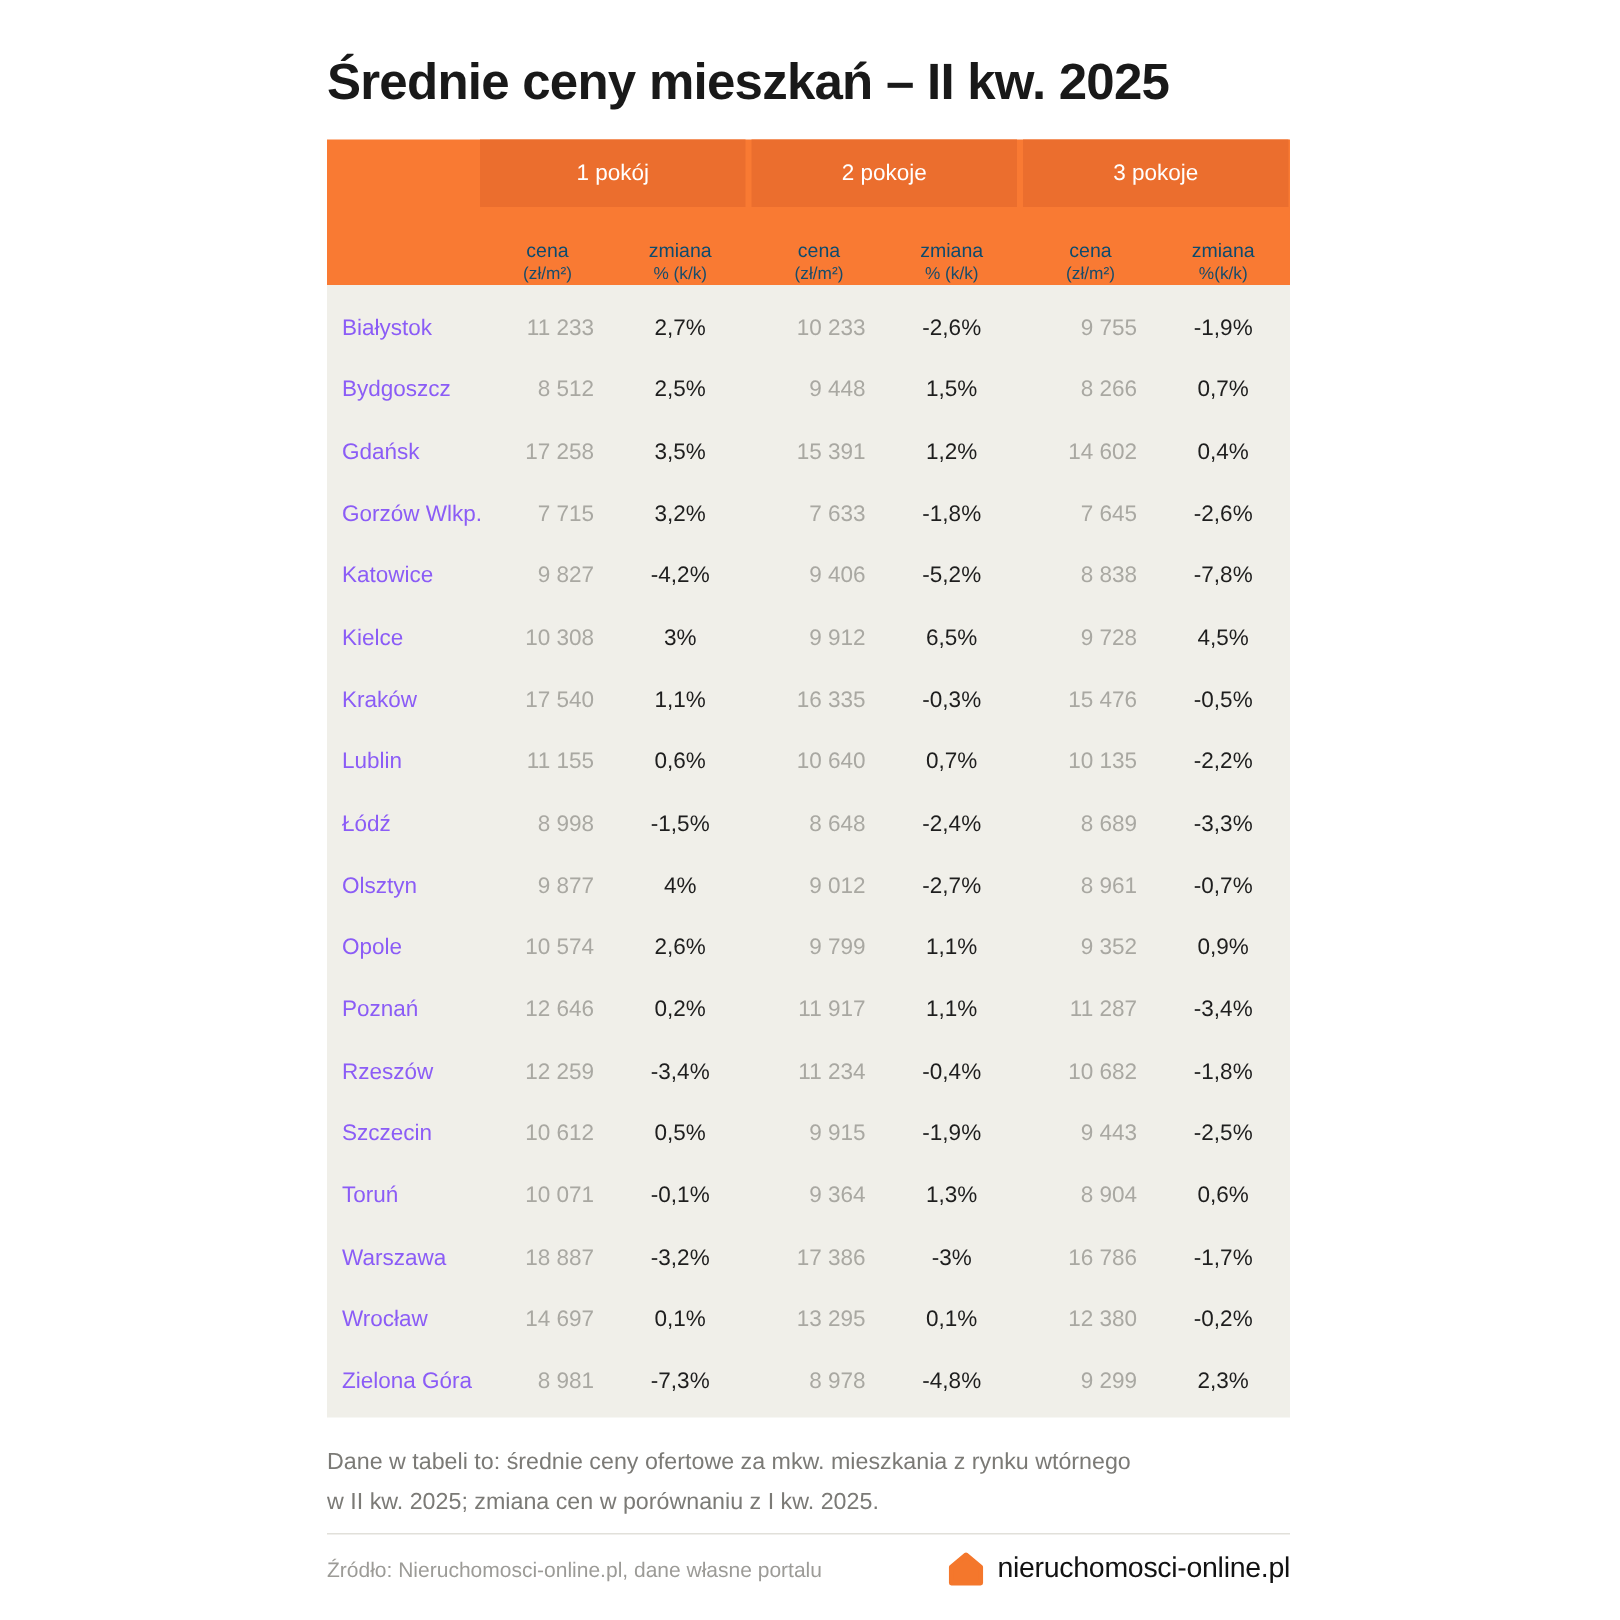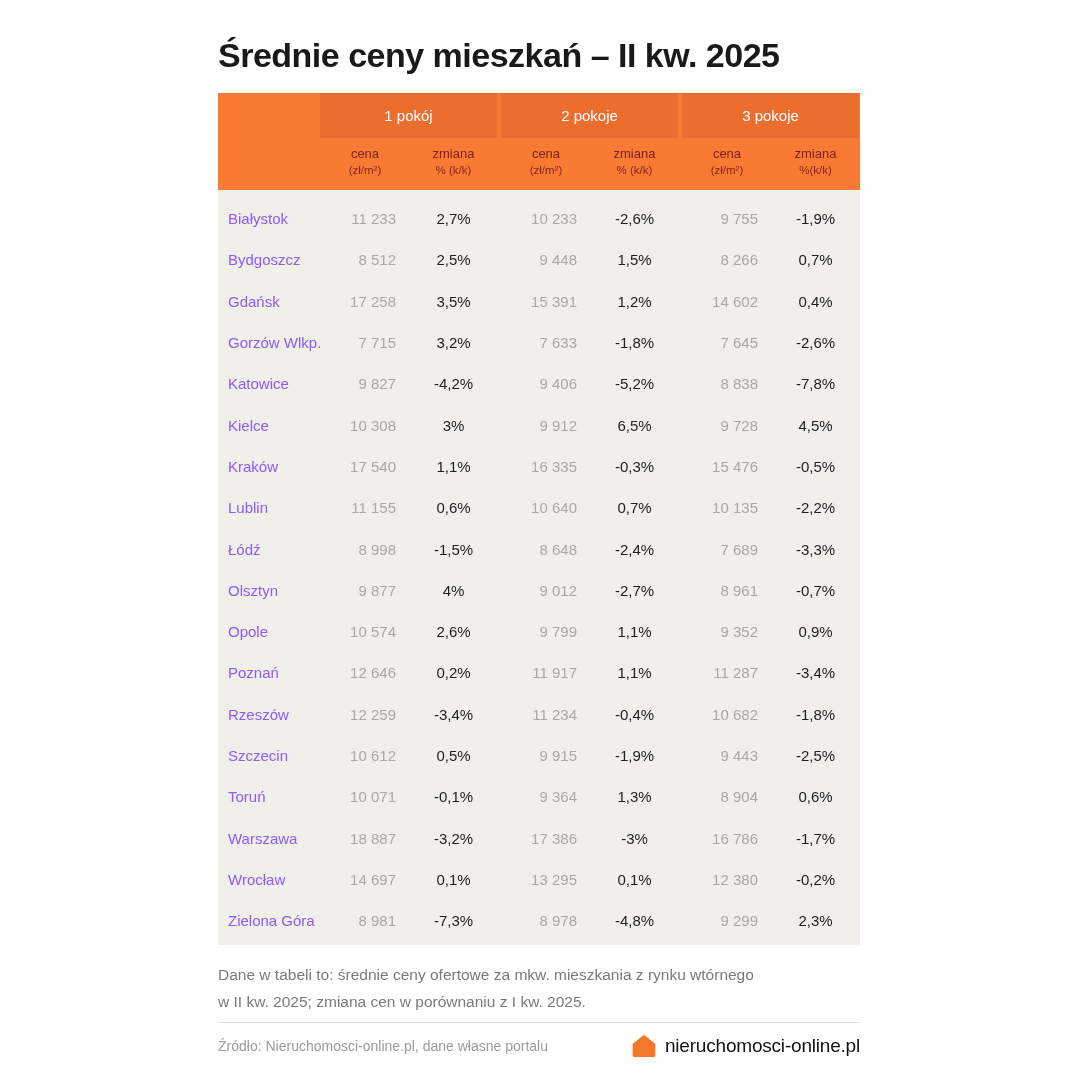--- a/index.html
+++ b/index.html
@@ -13,21 +13,21 @@
 
   
   .thead { position:absolute; top:93px; left:0; width:642px; height:97px; background:#F97A33; }
   .miasto { position:absolute; left:10px; top:129px; color:#ffffff; font-size:15px; }
   .gbox { position:absolute; top:0; height:45px; width:177px; background:#EB6E2E;
     display:flex; align-items:center; justify-content:center; color:#fff; font-size:15px; }
   .gbox.g1 { left:102px; } .gbox.g2 { left:283px; } .gbox.g3 { left:464px; }
 
   .subrow { position:absolute; top:45px; left:0; width:642px; height:52px; display:grid;
     grid-template-columns:102px 90px 87px 4px 90px 87px 4px 90px 87px; align-items:start; }
-  .sub { color:#7f1d1d; text-align:center; padding-top:8px; line-height:16px; }
+  .sub { color:#0c4a6e; text-align:center; padding-top:21px; line-height:16px; }
   .sub .l1 { font-size:13px; display:block; }
   .sub .l2 { font-size:11.5px; display:block; opacity:0.95; }
   .sc1{grid-column:2} .sz1{grid-column:3} .sc2{grid-column:5} .sz2{grid-column:6}
   .sc3{grid-column:8} .sz3{grid-column:9}
 
   
   .tbody { position:absolute; top:190px; left:0; width:642px; height:755px;
     background:#F0EFE9; padding-top:8px; }
   .trow { display:grid; grid-template-columns:102px 90px 87px 4px 90px 87px 4px 90px 87px;
     height:41.3px; align-items:center; }
@@ -177,21 +177,21 @@
           <div class="cell-change">-2,2%</div>
         </div>
         <div class="trow">
           <div class="cell-city">Łódź</div>
           <div class="cell-price">8 998</div>
           <div class="cell-change">-1,5%</div>
           <div></div>
           <div class="cell-price">8 648</div>
           <div class="cell-change">-2,4%</div>
           <div></div>
-          <div class="cell-price">7 689</div>
+          <div class="cell-price">8 689</div>
           <div class="cell-change">-3,3%</div>
         </div>
         <div class="trow">
           <div class="cell-city">Olsztyn</div>
           <div class="cell-price">9 877</div>
           <div class="cell-change">4%</div>
           <div></div>
           <div class="cell-price">9 012</div>
           <div class="cell-change">-2,7%</div>
           <div></div>

